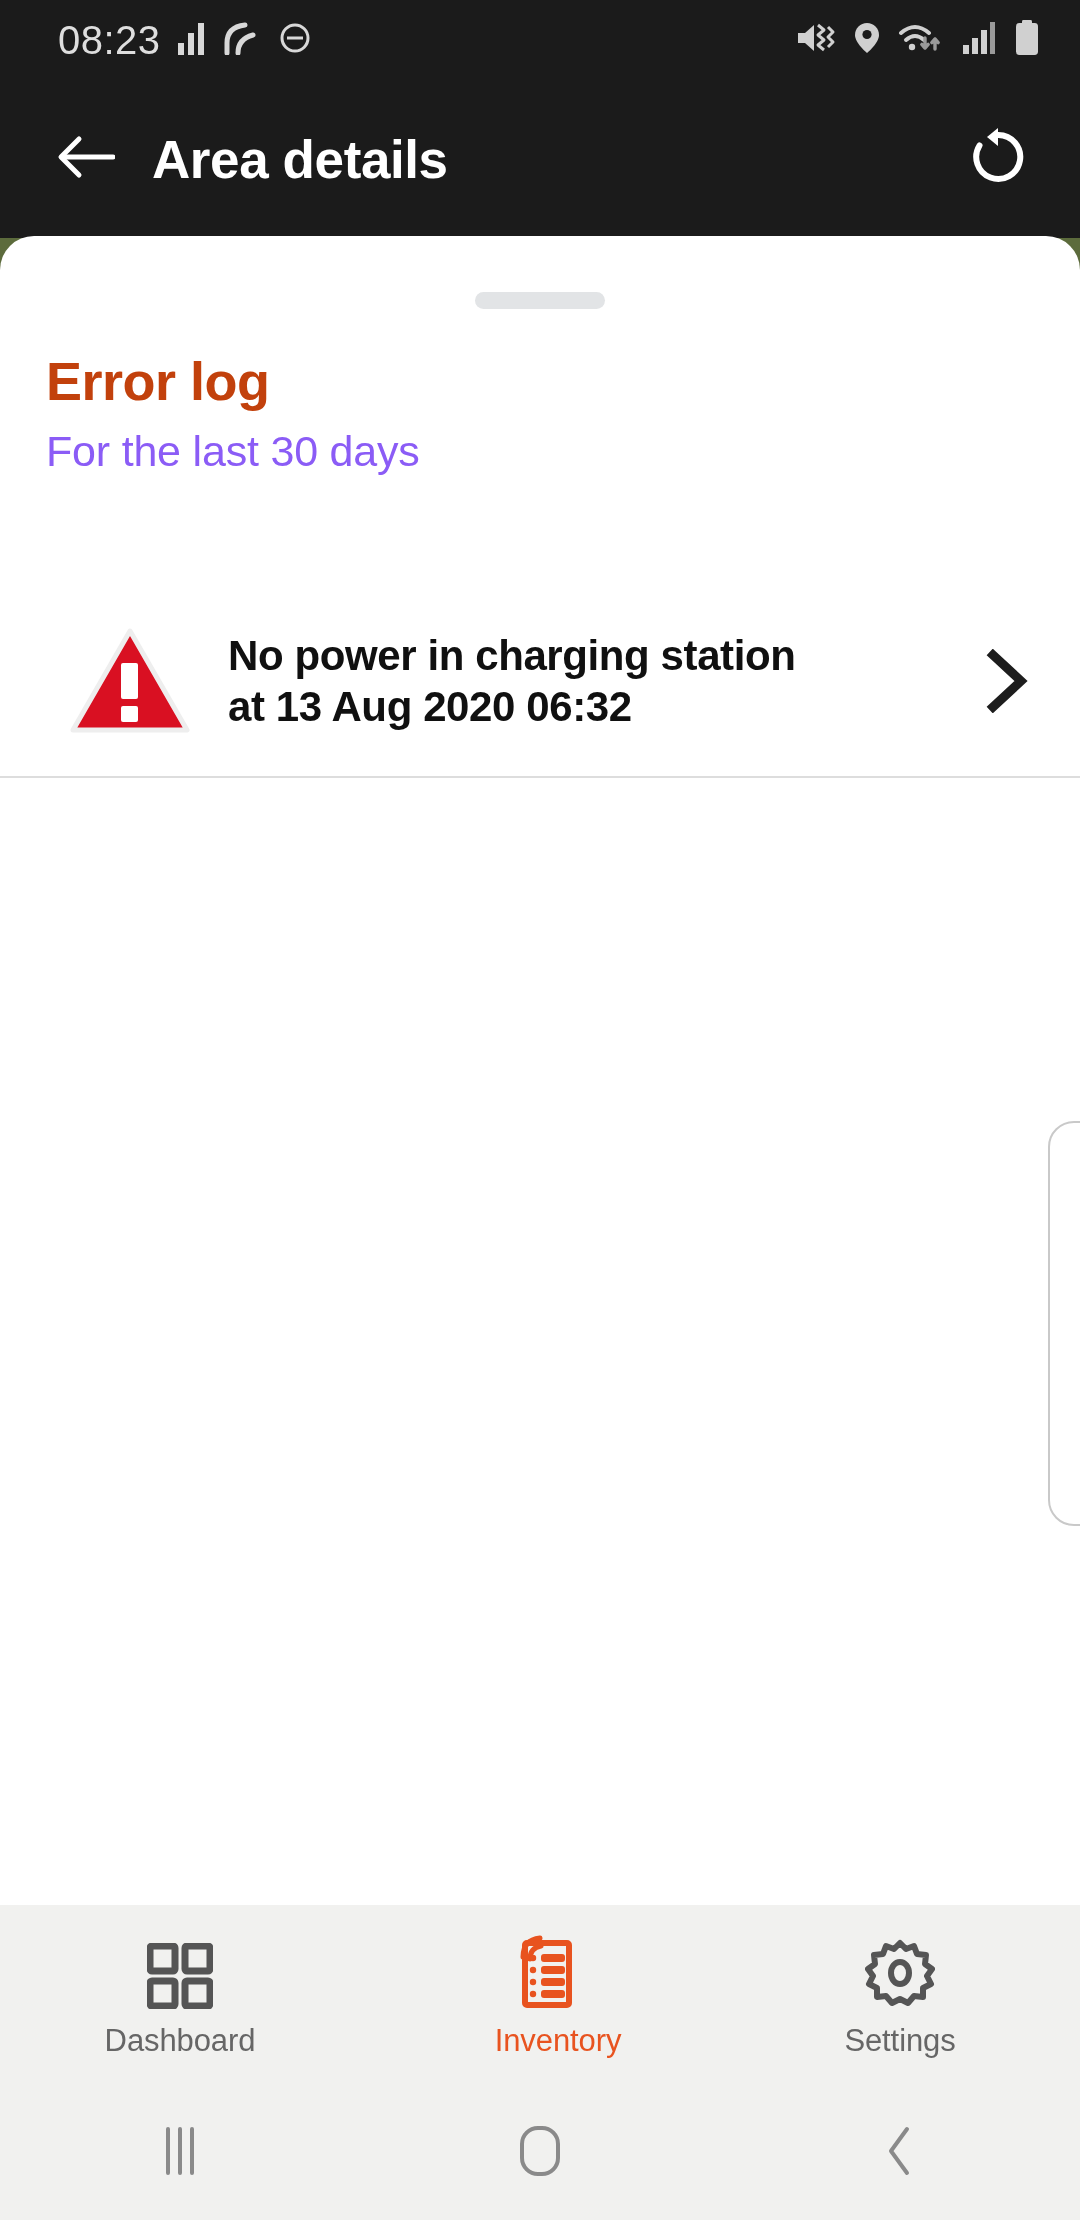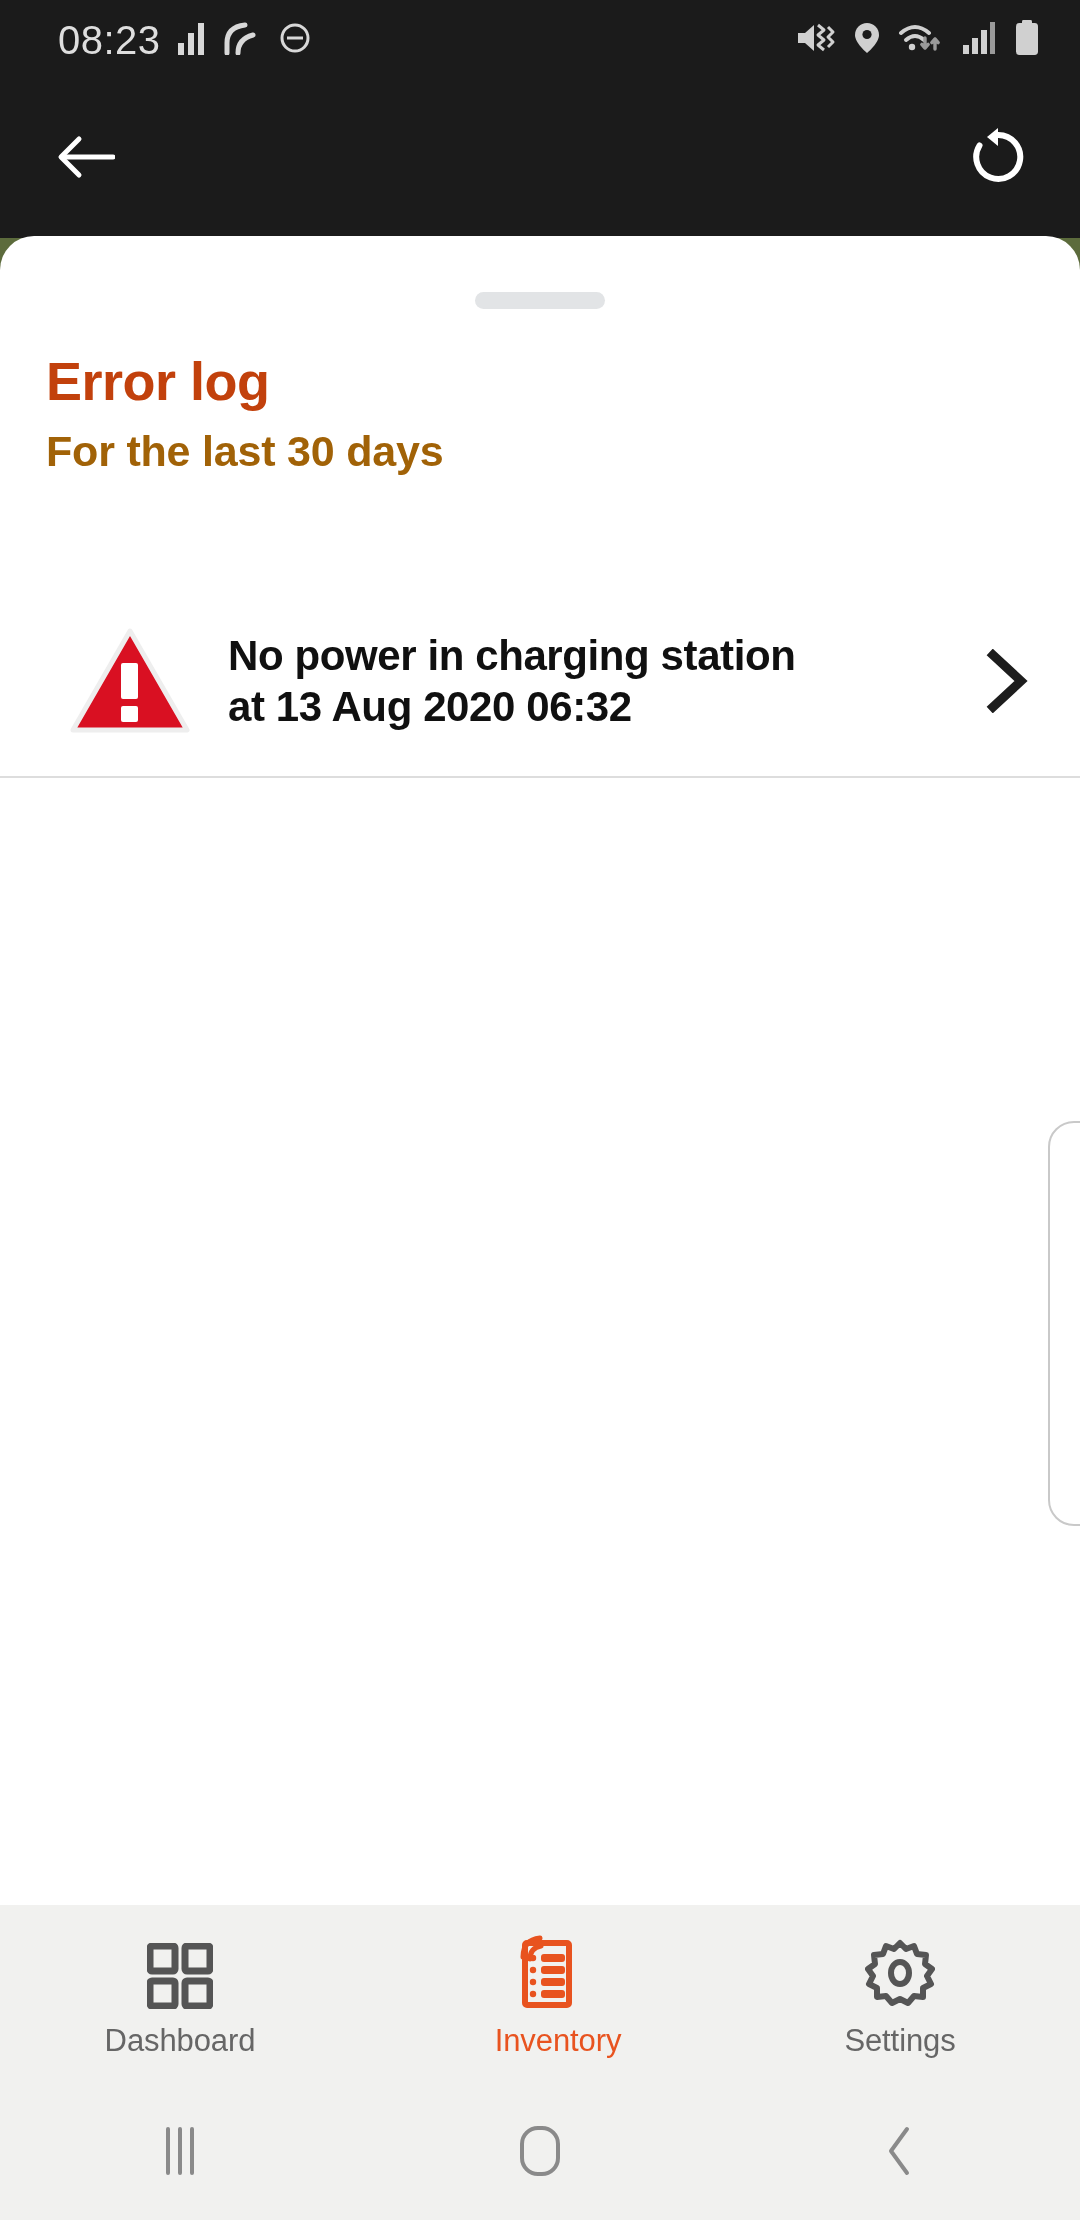--- a/index.html
+++ b/index.html
@@ -47,21 +47,21 @@
   .grabber{
     position:absolute; left:50%; transform:translateX(-50%); top:56px;
     width:130px; height:17px; border-radius:9px; background:#e2e4e6;
   }
   .sheet-head{ position:absolute; left:46px; top:117px; }
   .sheet-title{
     font-size:54px; font-weight:700; color:#c2410c; letter-spacing:-0.5px;
     line-height:1.05;
   }
   .sheet-sub{
-    margin-top:17px; font-size:43px; color:#a16207; font-weight:700; letter-spacing:-0.2px;
+    margin-top:17px; font-size:43px; color:#8b5cf6; font-weight:400; letter-spacing:-0.2px;
   }
 
   
   .error-row{
     position:absolute; left:6px; top:350px; width:1080px; height:190px;
     display:flex; align-items:center;
   }
   .warn-wrap{ width:152px; margin-left:48px; display:flex; align-items:center; justify-content:center; }
   .err-text{
     margin-left:22px; width:600px;
@@ -174,20 +174,21 @@
 
   <div class="appbar">
     <div class="back-btn">
       <span>
         <svg width="58" height="48" viewBox="0 0 58 48">
           <path d="M56 24 H5" stroke="#ffffff" stroke-width="5" stroke-linecap="round"></path>
           <path d="M22 6 L4 24 L22 42" stroke="#ffffff" stroke-width="5" fill="none" stroke-linecap="round" stroke-linejoin="round"></path>
         </svg>
       </span>
     </div>
+    <div class="appbar-title">Area details</div>
     <div class="refresh-btn">
       <span>
         <svg width="62" height="62" viewBox="0 0 62 62">
           <path d="M31 9 A22 22 0 1 1 12.5 19.5" stroke="#ffffff" stroke-width="6" fill="none" stroke-linecap="round"></path>
           <path d="M31 2 L20 11 L31 20 z" fill="#ffffff"></path>
         </svg>
       </span>
     </div>
   </div>
 

